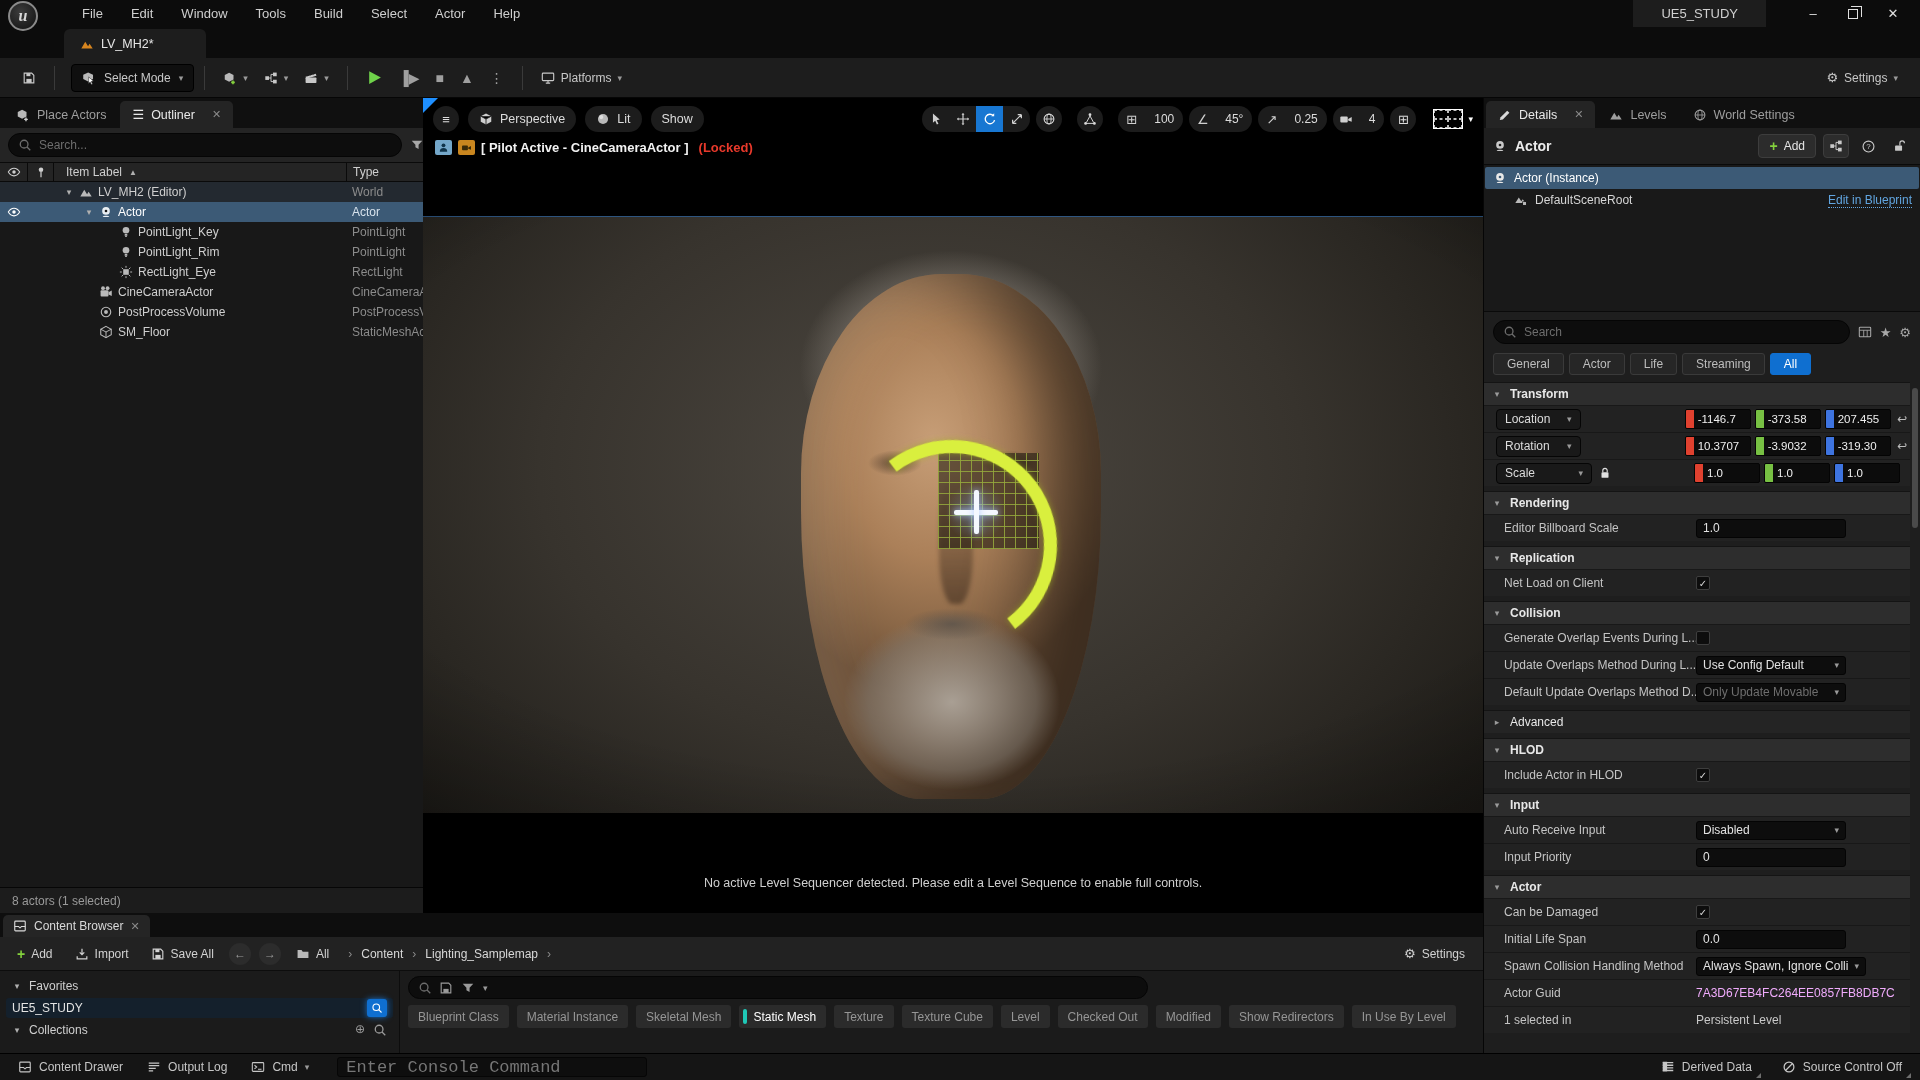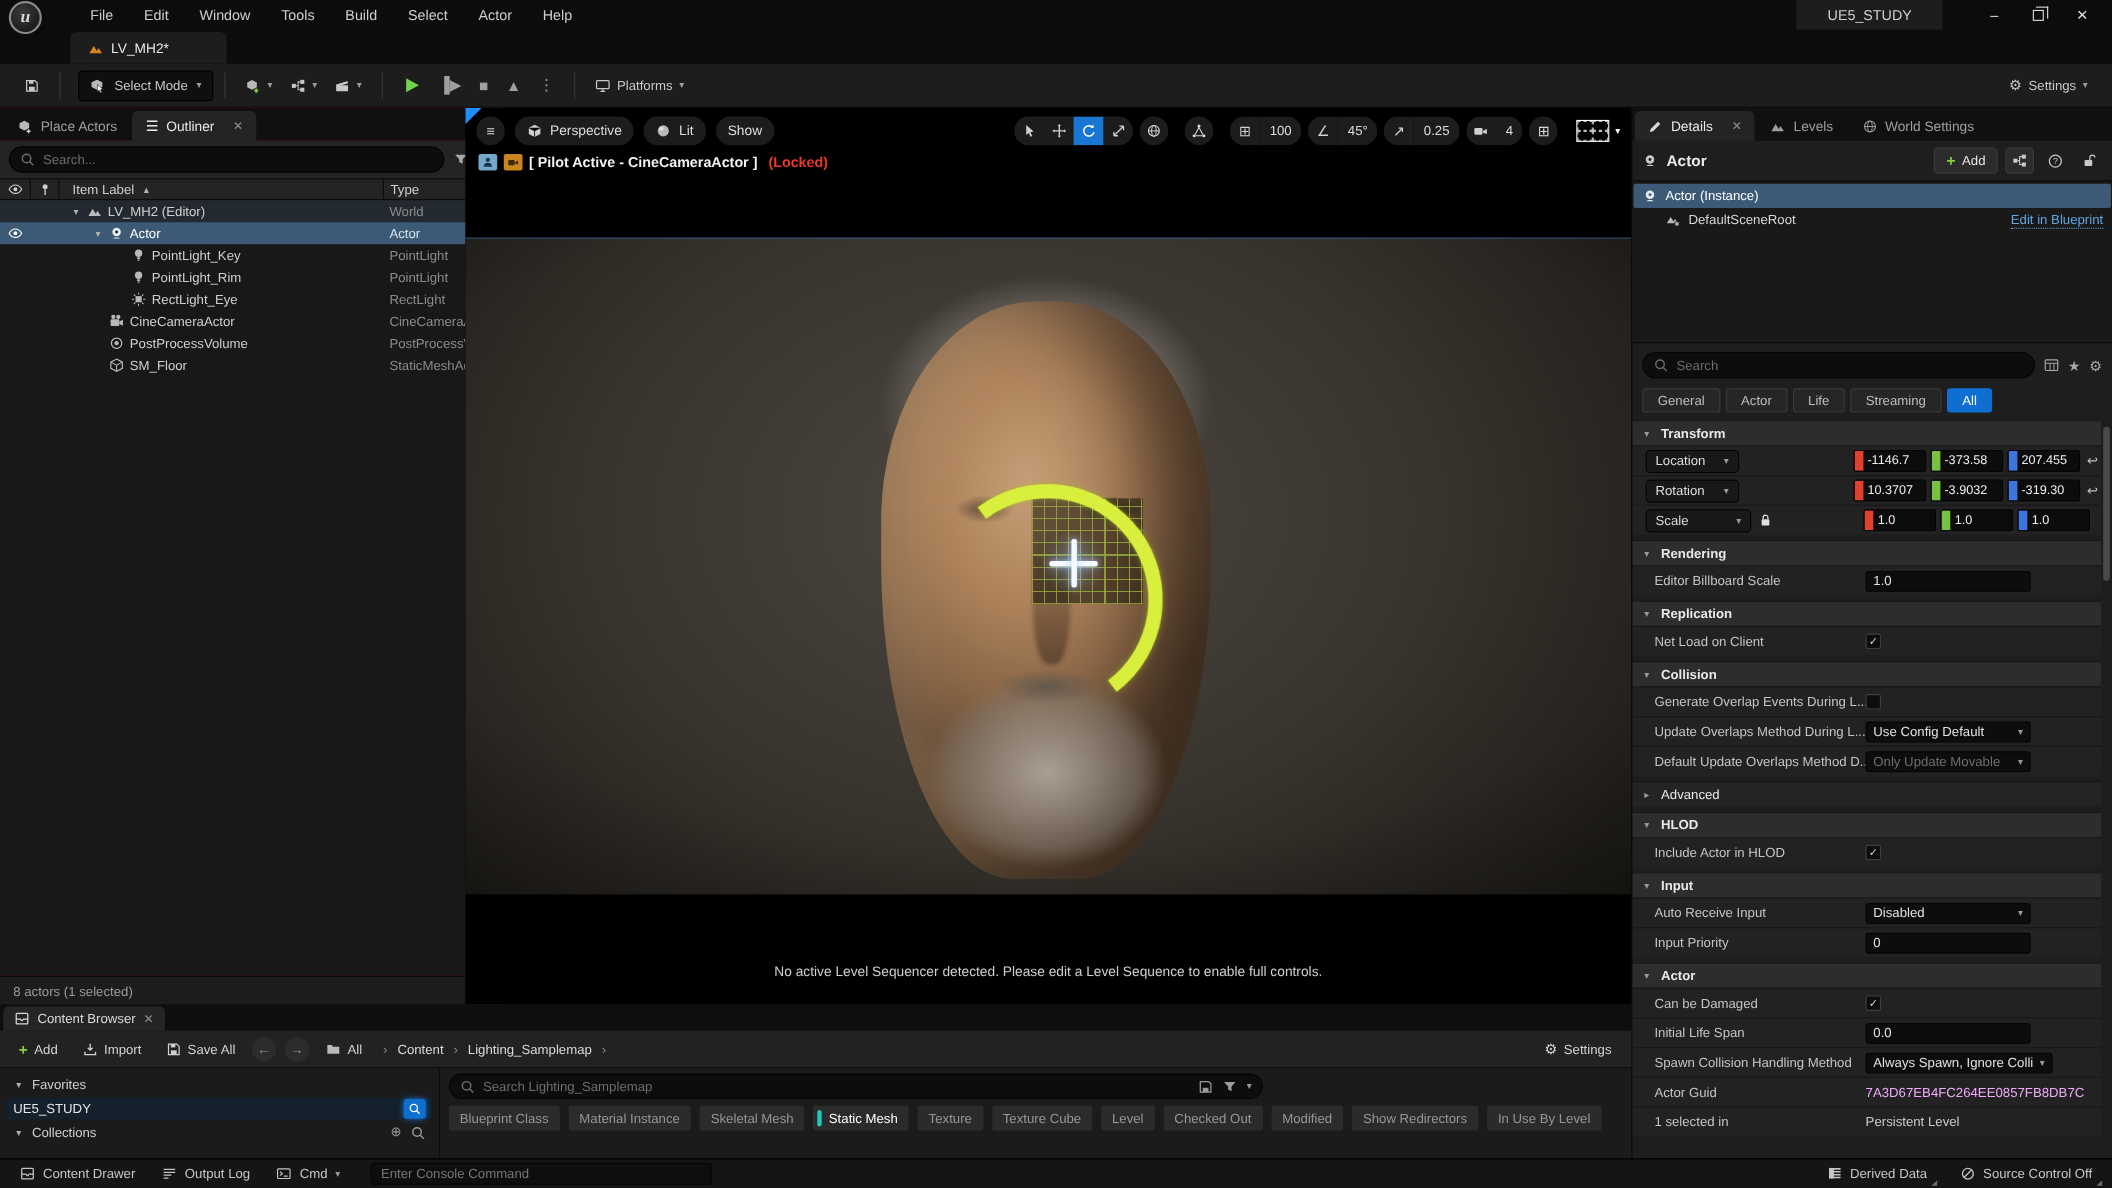--- a/index.html
+++ b/index.html
@@ -31,21 +31,21 @@
 .tb-sep{width:1px;height:24px;background:#3a3a3a;margin:0 10px}
 .tb-btn{display:flex;align-items:center;gap:6px;height:28px;padding:0 8px;border-radius:4px;color:#c8c8c8}
 .mode-btn{background:#0f0f0f;border:1px solid #000;height:28px;display:flex;align-items:center;gap:8px;padding:0 10px;border-radius:4px;margin-left:6px}
 .chev{font-size:9px;color:#9a9a9a}
 .play-btn{color:#6fd24a}
 .play-btn svg{width:17px;height:17px}
 .media-glyph{font-size:14px;color:#9f9f9f}
 .tb-right{margin-left:auto;display:flex;align-items:center;margin-right:14px}
 
 
-.left-panel{position:absolute;left:0;top:98px;width:458px;height:815px;background:#be185d;border-right:4px solid #7f1d1d;display:flex;flex-direction:column}
+.left-panel{position:absolute;left:0;top:98px;width:458px;height:815px;background:#0f766e;border-right:6px solid #7f1d1d;display:flex;flex-direction:column}
 .panel-tabs{display:flex;align-items:flex-end;height:30px;background:#101010;gap:2px;padding:3px 4px 0 4px}
 .ptab{display:flex;align-items:center;gap:7px;height:27px;padding:0 12px;color:#9e9e9e;border-radius:5px 5px 0 0;font-size:12.5px}
 .ptab.active{background:#242424;color:#e8e8e8}
 .ptab .x{margin-left:10px;color:#8a8a8a;font-size:11px}
 .search-row{display:flex;align-items:center;gap:8px;padding:5px 8px;background:#242424}
 .search-box{flex:1;display:flex;align-items:center;gap:7px;background:#0d0d0d;border:1px solid #050505;border-radius:12px;height:24px;padding:0 9px;color:#6d6d6d}
 .search-box input{background:none;border:none;outline:none;color:#cfcfcf;font-size:12px;width:100%;font-family:inherit}
 .search-box input::placeholder{color:#6d6d6d}
 .ol-header{display:flex;align-items:center;height:20px;background:#242424;border-top:1px solid #0a0a0a;border-bottom:1px solid #0a0a0a;color:#cfcfcf}
 .ol-eye-col{width:28px;display:flex;justify-content:center;border-right:1px solid #0a0a0a;align-self:stretch;align-items:center}
@@ -157,21 +157,21 @@
 .cb-search-icons{display:flex;align-items:center;gap:8px;color:#9a9a9a}
 .chiprow{display:flex;gap:8px;flex-wrap:nowrap;overflow:hidden}
 .chip{height:23px;display:flex;align-items:center;padding:0 10px;background:#2b2b2b;border-radius:3px;color:#969696;position:relative;white-space:nowrap}
 .chip.active{color:#fff;padding-left:14px}
 .chip.active::before{content:"";position:absolute;left:4px;top:4px;bottom:4px;width:4px;border-radius:2px;background:#1fc8b7}
 
 
 .statusbar{position:absolute;left:0;top:1053px;width:1920px;height:27px;background:#151515;border-top:1px solid #000;display:flex;align-items:center;padding:0 8px;gap:4px}
 .sb-btn{display:flex;align-items:center;gap:7px;height:23px;padding:0 10px;color:#c6c6c6;border-radius:3px;position:relative}
 .console-input{width:310px;height:20px;background:#0e0e0e;border:1px solid #060606;border-radius:3px;display:flex;align-items:center;padding:0 8px;margin-left:14px}
-.console-input input{background:none;border:none;outline:none;color:#cfcfcf;width:100%;font-size:12px;font-family:Liberation Sans, sans-serif}
+.console-input input{background:none;border:none;outline:none;color:#cfcfcf;width:100%;font-size:17px;font-family:Liberation Mono, monospace}
 .console-input input::placeholder{color:#767676}
 .sb-right{margin-left:auto;display:flex;gap:10px}
 .corner::after{content:"";position:absolute;right:1px;bottom:1px;border-left:5px solid transparent;border-bottom:5px solid #6e6e6e}
 </style>
 </head>
 <body>
 
 <div class="titlebar">
   <div class="ue-logo">u</div>
   <div class="menubar" id="menu">
@@ -1063,21 +1063,20 @@
       </div>
     </div>
     <div class="cb-right">
       <div class="cb-search">
         <span class="ic">
             <svg viewBox="0 0 16 16">
               <circle cx="7" cy="7" r="4.4" stroke="currentColor" stroke-width="1.5" fill="none"></circle>
               <path d="M10.3 10.3 14 14" stroke="currentColor" stroke-width="1.5"></path>
             </svg>
           </span>
-        <input placeholder="Search Lighting_Samplemap" style="">
         <span class="cb-search-icons">
           <span class="ic">
               <svg viewBox="0 0 16 16" width="12" height="12">
                 <path d="M2.5 2.5h8.6l2.4 2.4v8.6H2.5Z" stroke="currentColor" stroke-width="1.3" fill="none"></path>
                 <rect x="5" y="9" width="6" height="4.5" fill="currentColor"></rect>
               </svg>
             </span>
           <span class="ic">
               <svg viewBox="0 0 16 16" width="12" height="12">
                 <path d="M2 3h12L9.8 7.8v4.7l-3.6-1.8V7.8Z" fill="currentColor"></path>

